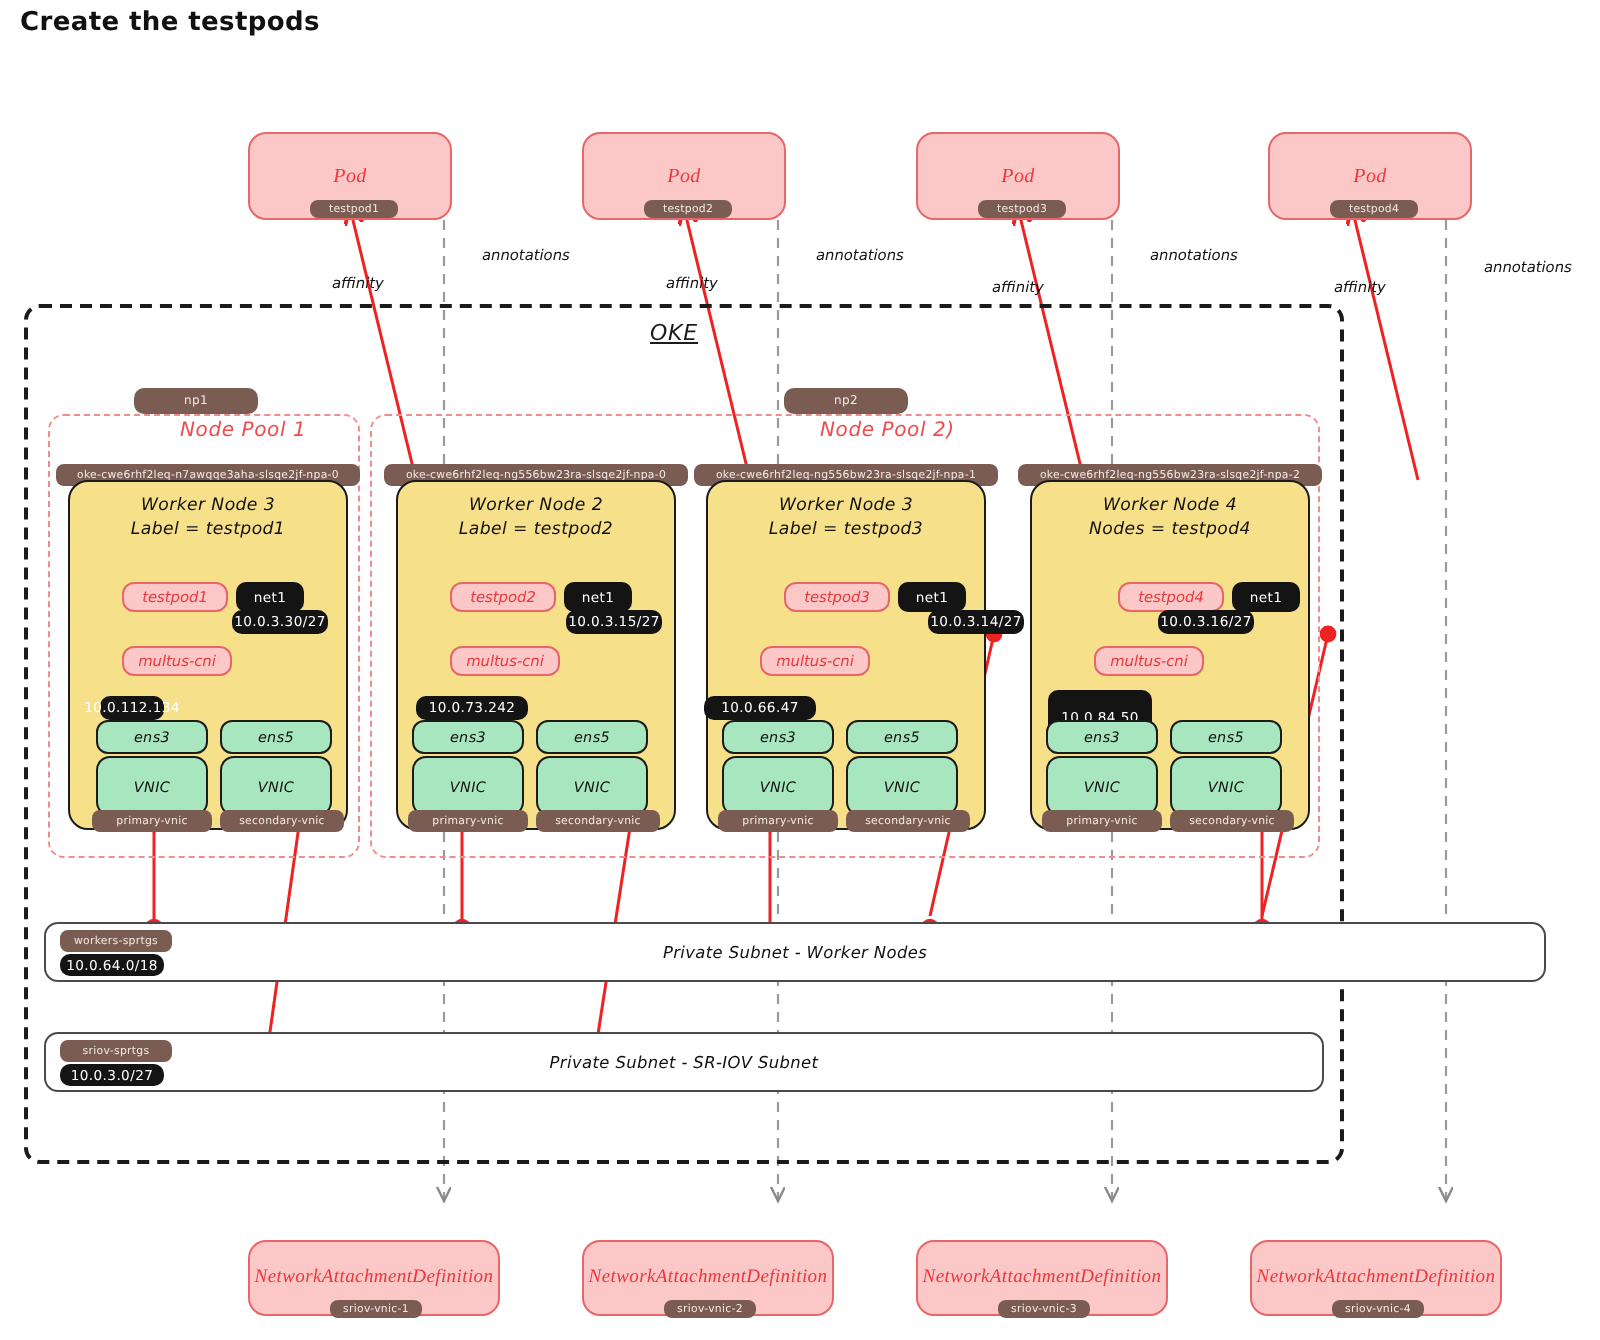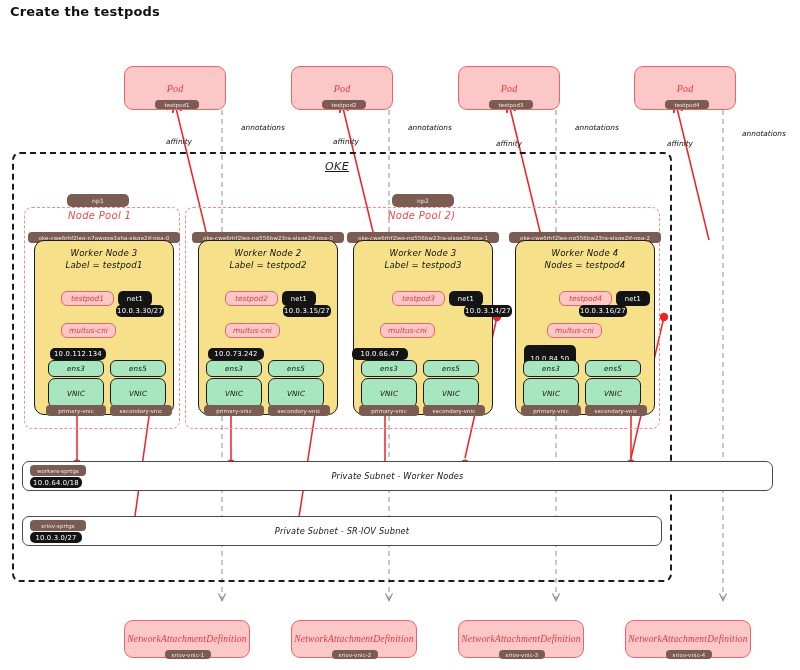--- a/index.html
+++ b/index.html
@@ -41,21 +41,21 @@
   .oke-box{
     border:2px dashed #1b1b1b;border-radius:8px;background:transparent;
   }
   #oke-label{
     font-size:11px;font-style:italic;color:#1b1b1b;letter-spacing:.4px;text-decoration:underline;
   }
   .np-box{
     border:1.4px dashed #f08c8c;border-radius:8px;background:transparent;
   }
   .np-title{
-    font-size:10px;font-style:italic;color:#ef4b4b;letter-spacing:.3px;
+    font-size:10px;font-style:italic;color:#ef4b4b;letter-spacing:.3px;margin-left:22px;
   }
 
   
   .worker{
     background:#f7e08a;border:1.8px solid #1b1b1b;border-radius:10px;
   }
   .worker-title{
     font-size:8.6px;font-style:italic;color:#111;text-align:center;
     line-height:11.5px;letter-spacing:.2px;
   }
@@ -198,21 +198,21 @@
 <div class="abs tag" style="left:28px;top:232px;width:152px;height:11px;">oke-cwe6rhf2leq-n7awqqe3aha-slsqe2jf-npa-0</div>
 <div class="abs worker" style="left:34px;top:240px;width:140px;height:175px;"></div>
 <div class="abs worker-title" style="left:34px;top:248px;width:140px;">
   <div>Worker Node 3</div>
   <div>Label = testpod1</div>
 </div>
 <div class="abs podchip" style="left:61px;top:291px;width:53px;height:15px;">testpod1</div>
 <div class="abs blackchip" style="left:118px;top:291px;width:34px;height:15px;">net1</div>
 <div class="abs blackchip" style="left:116px;top:305px;width:48px;height:12px;">10.0.3.30/27</div>
 <div class="abs podchip" style="left:61px;top:323px;width:55px;height:15px;">multus-cni</div>
-<div class="abs blackchip" style="left:50px;top:348px;width:56px;height:12px;">10.0.112.134</div>
+<div class="abs blackchip" style="left:50px;top:348px;width:32px;height:12px;">10.0.112.134</div>
 <div class="abs greenchip" style="left:48px;top:360px;width:56px;height:17px;">ens3</div>
 <div class="abs greenchip" style="left:110px;top:360px;width:56px;height:17px;">ens5</div>
 <div class="abs greenchip vnic" style="left:48px;top:378px;width:56px;height:30px;">VNIC</div>
 <div class="abs greenchip vnic" style="left:110px;top:378px;width:56px;height:30px;">VNIC</div>
 <div class="abs tag" style="left:46px;top:405px;width:60px;height:11px;">primary-vnic</div>
 <div class="abs tag" style="left:110px;top:405px;width:62px;height:11px;">secondary-vnic</div>
 
 <div class="abs tag" style="left:192px;top:232px;width:152px;height:11px;">oke-cwe6rhf2leq-ng556bw23ra-slsqe2jf-npa-0</div>
 <div class="abs worker" style="left:198px;top:240px;width:140px;height:175px;"></div>
 <div class="abs worker-title" style="left:198px;top:248px;width:140px;">

